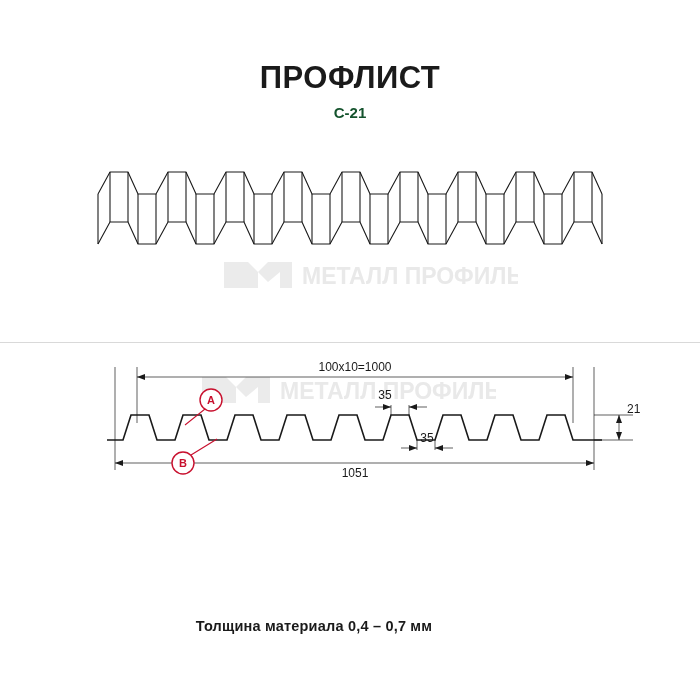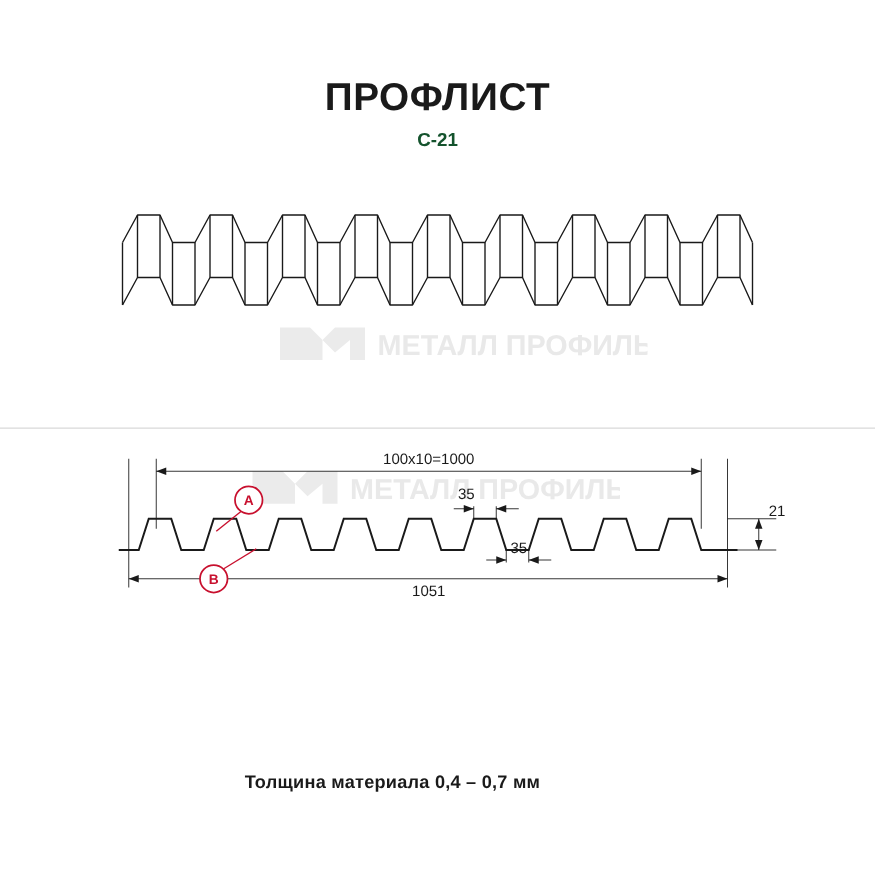--- a/index.html
+++ b/index.html
@@ -55,21 +55,21 @@
   .hero {
     position: absolute;
     top: 150px;
     left: 80px;
     width: 540px;
     height: 120px;
   }
   .drawing {
     position: absolute;
     top: 345px;
-    left: 85px;
+    left: 97px;
     width: 545px;
     height: 155px;
   }
   .watermark {
     position: absolute;
     pointer-events: none;
     opacity: 1;
   }
   .wm1 { top: 248px; left: 218px; }
   .wm2 { top: 363px; left: 196px; }

